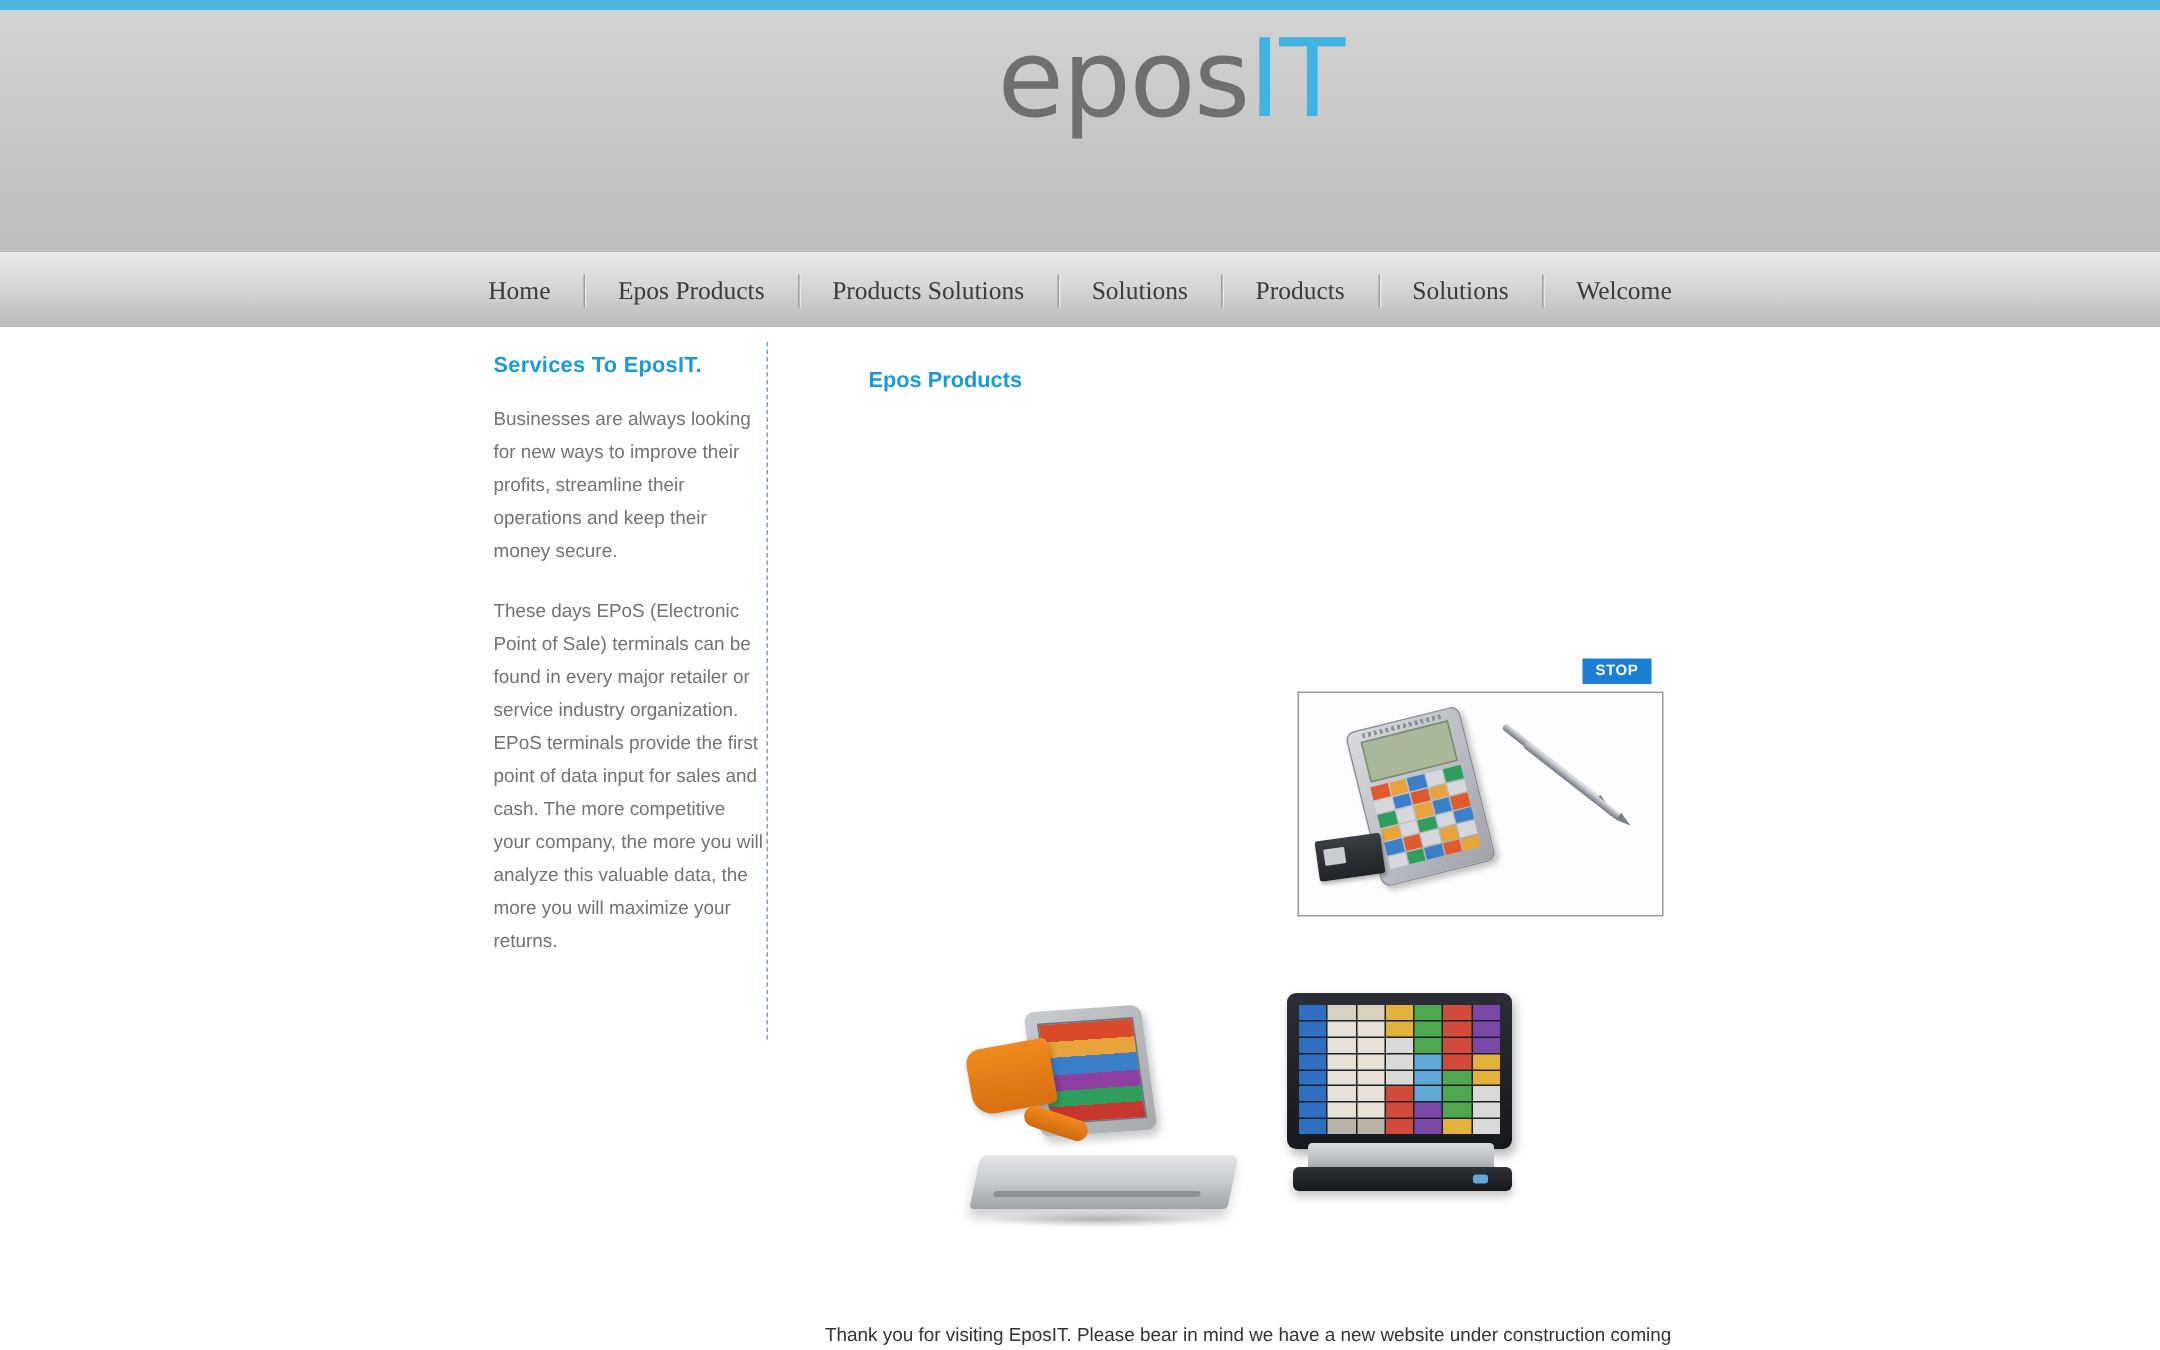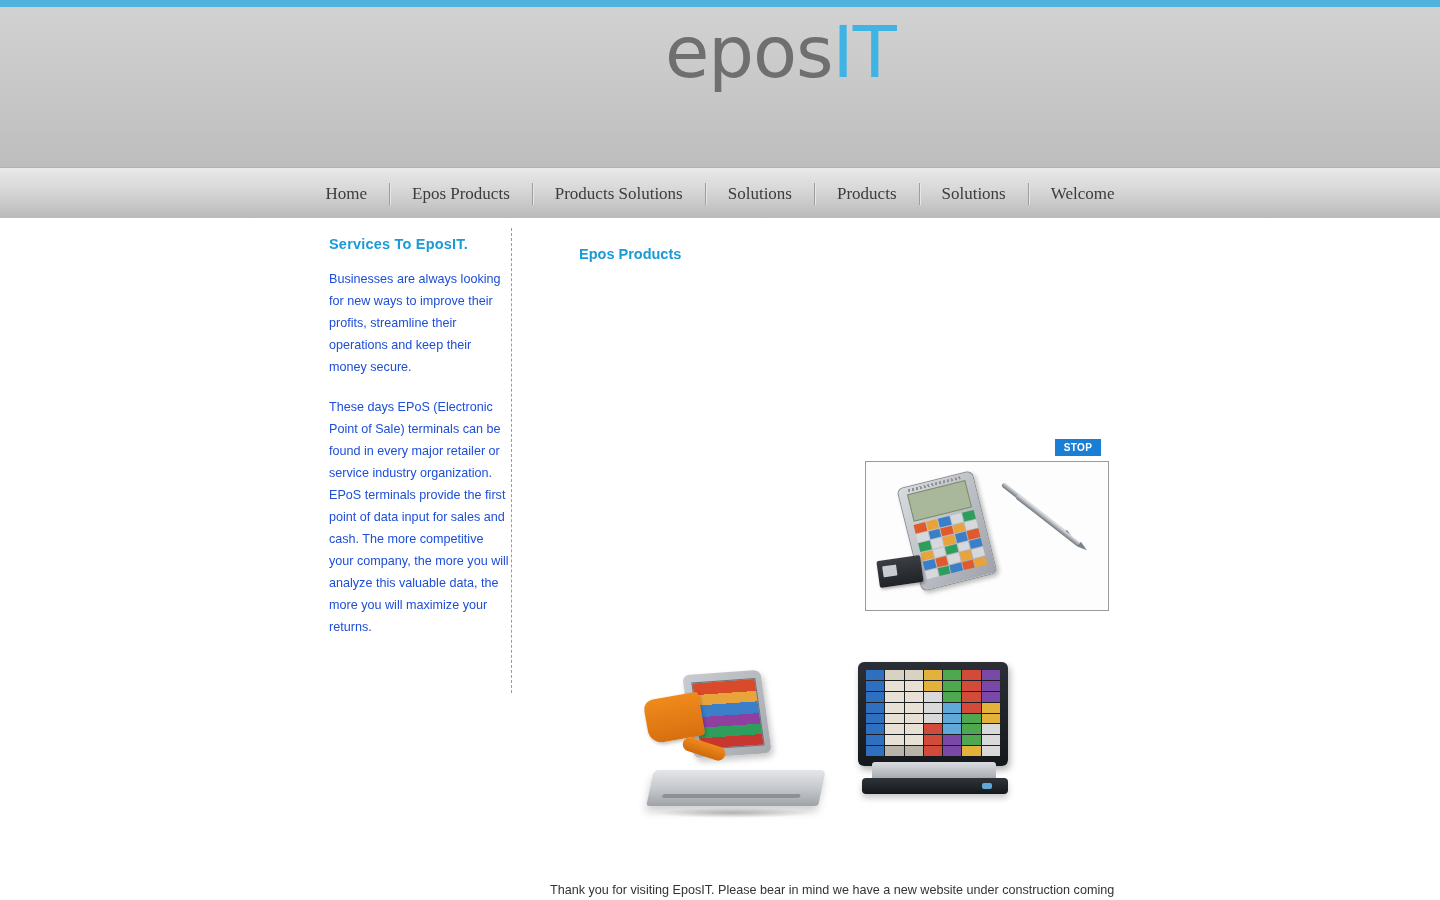--- a/index.html
+++ b/index.html
@@ -131,21 +131,21 @@
   .left-title {
     color: #1a9ad6;
     font-size: 14.5px;
     font-weight: bold;
     margin: 8px 0 16px 9px;
     letter-spacing: 0.2px;
   }
   .left-para {
     font-size: 12.6px;
     line-height: 22px;
-    color: #1d4ed8;
+    color: #737373;
     margin: 0 0 18px 9px;
     width: 180px;
   }
 
   
   .mid-col {
     position: absolute;
     left: 579px;
     top: 28px;
     width: 250px;

